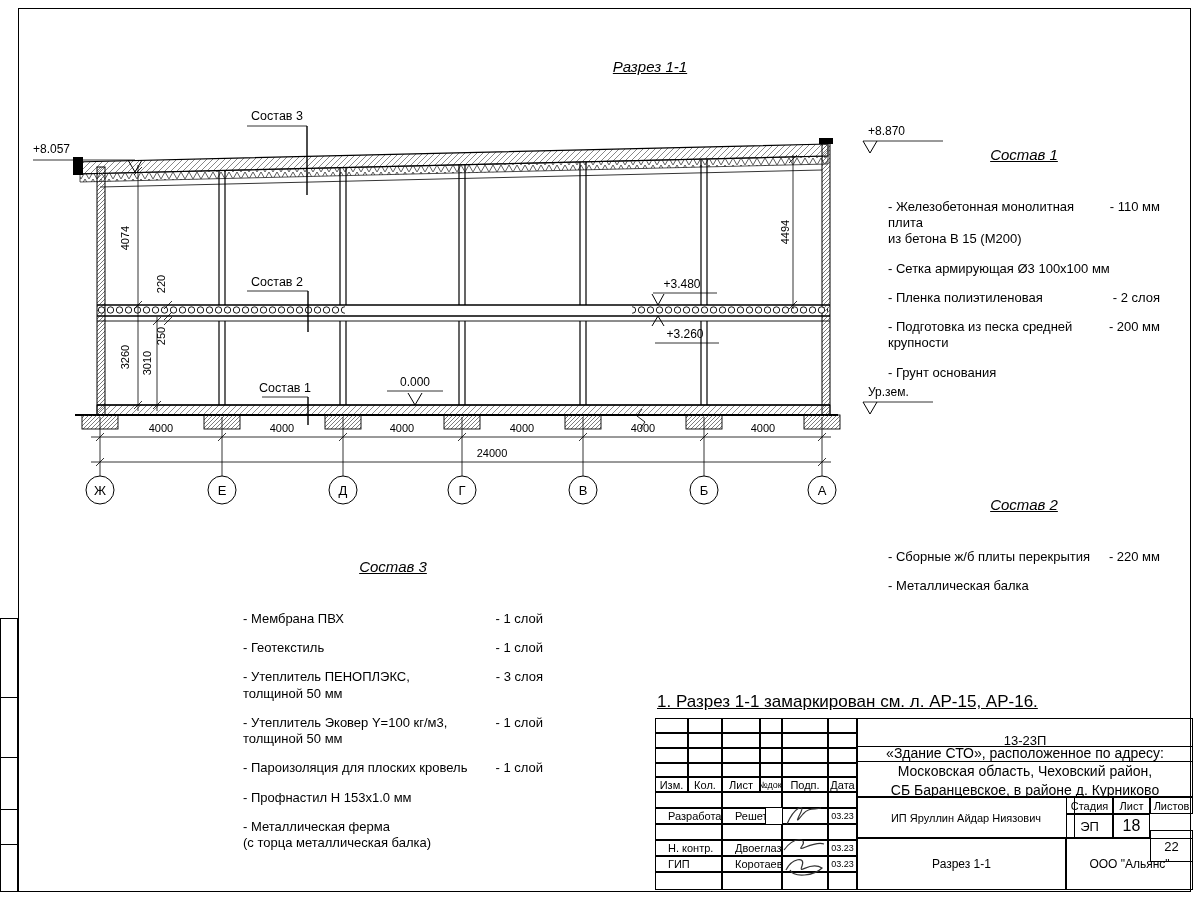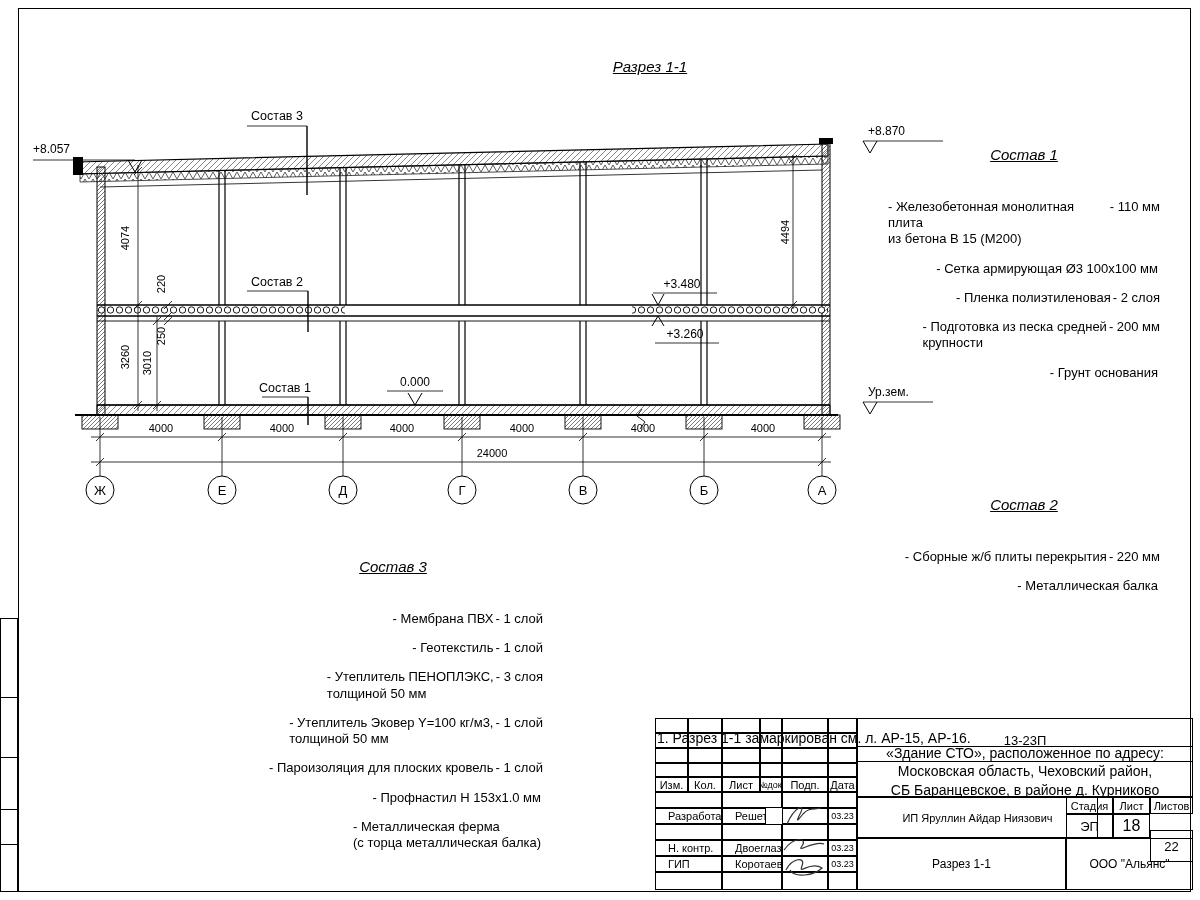--- a/index.html
+++ b/index.html
@@ -2,24 +2,24 @@
 <html><head>
 <meta charset="utf-8">
 <style>
   html,body{margin:0;padding:0;background:#fff;}
   body{width:1200px;height:900px;position:relative;font-family:"Liberation Sans",sans-serif;color:#000;overflow:hidden;}
   .frame{position:absolute;left:18px;top:8px;width:1173px;height:884px;border:1.5px solid #000;box-sizing:border-box;}
   .edge-cell{position:absolute;left:0;width:18px;border:1px solid #000;box-sizing:border-box;}
   .sheet-title{position:absolute;left:540px;top:58px;width:220px;text-align:center;font-size:15px;font-style:italic;text-decoration:underline;}
   .spec{position:absolute;font-size:13px;line-height:1.25;}
   .spec h3{margin:0 0 34px 0;text-align:center;font-size:15px;font-style:italic;font-weight:normal;text-decoration:underline;}
-  .spec .row{display:flex;justify-content:flex-end;gap:2px;margin-bottom:13px;}
+  .spec .row{display:flex;justify-content:space-between;gap:2px;margin-bottom:13px;}
   .spec .t{white-space:pre-line;}
   .spec .v{white-space:nowrap;}
-  .note{position:absolute;left:657px;top:730px;font-size:14px;}
+  .note{position:absolute;left:657px;top:692px;font-size:17px;text-decoration:underline;}
   
   .tb{position:absolute;left:655px;top:718px;width:538px;height:172px;}
   .tb .c{position:absolute;border:1px solid #000;box-sizing:border-box;display:flex;align-items:center;justify-content:center;text-align:center;overflow:hidden;}
   .tb .left{justify-content:flex-start;padding-left:12px;}
   .small{font-size:11px;}
   .tiny{font-size:9px;}
   svg text{font-family:"Liberation Sans",sans-serif;}
   .sig{position:absolute;}
 </style>
 </head>
@@ -364,21 +364,21 @@
     <path d="M6,22 C14,4 24,2 20,10 C16,18 14,22 22,12 C28,5 34,8 40,6" fill="none" stroke="#333" stroke-width="1.2"></path>
   </svg>
   <svg class="sig" style="left:125px;top:116px;" width="50" height="46" viewBox="0 0 50 46">
     <path d="M4,16 C14,2 28,4 22,12 C16,20 34,6 44,10 M6,36 C12,24 26,22 22,32 C18,42 30,26 42,34 C34,42 14,44 10,36" fill="none" stroke="#333" stroke-width="1.2"></path>
   </svg>
 
   <div class="c" style="left:202px;top:0;width:336px;height:44px;font-size:13px;">13-23П</div>
   <div class="c" style="left:202px;top:28px;width:336px;height:51px;font-size:14px;white-space:pre-line;line-height:1.3;">«Здание СТО», расположенное по адресу:
 Московская область, Чеховский район,
 СБ Баранцевское, в районе д. Курниково</div>
-  <div class="c small" style="left:202px;top:79px;width:241px;height:41px;">ИП Яруллин Айдар Ниязович</div>
+  <div class="c small" style="left:202px;top:79px;width:218px;height:41px;">ИП Яруллин Айдар Ниязович</div>
   <div class="c small" style="left:411px;top:79px;width:47px;height:17px;">Стадия</div>
   <div class="c small" style="left:458px;top:79px;width:37px;height:17px;">Лист</div>
   <div class="c small" style="left:495px;top:79px;width:43px;height:17px;">Листов</div>
   <div class="c" style="left:411px;top:96px;width:47px;height:24px;font-size:13px;">ЭП</div>
   <div class="c" style="left:458px;top:96px;width:37px;height:24px;font-size:16px;">18</div>
   <div class="c" style="left:495px;top:96px;width:43px;height:32px;font-size:13px;margin-top:16px;">22</div>
   <div class="c" style="left:202px;top:120px;width:209px;height:52px;font-size:12px;">Разрез 1-1</div>
   <div class="c" style="left:411px;top:120px;width:127px;height:52px;font-size:12px;">ООО "Альянс"</div>
 </div>
 

